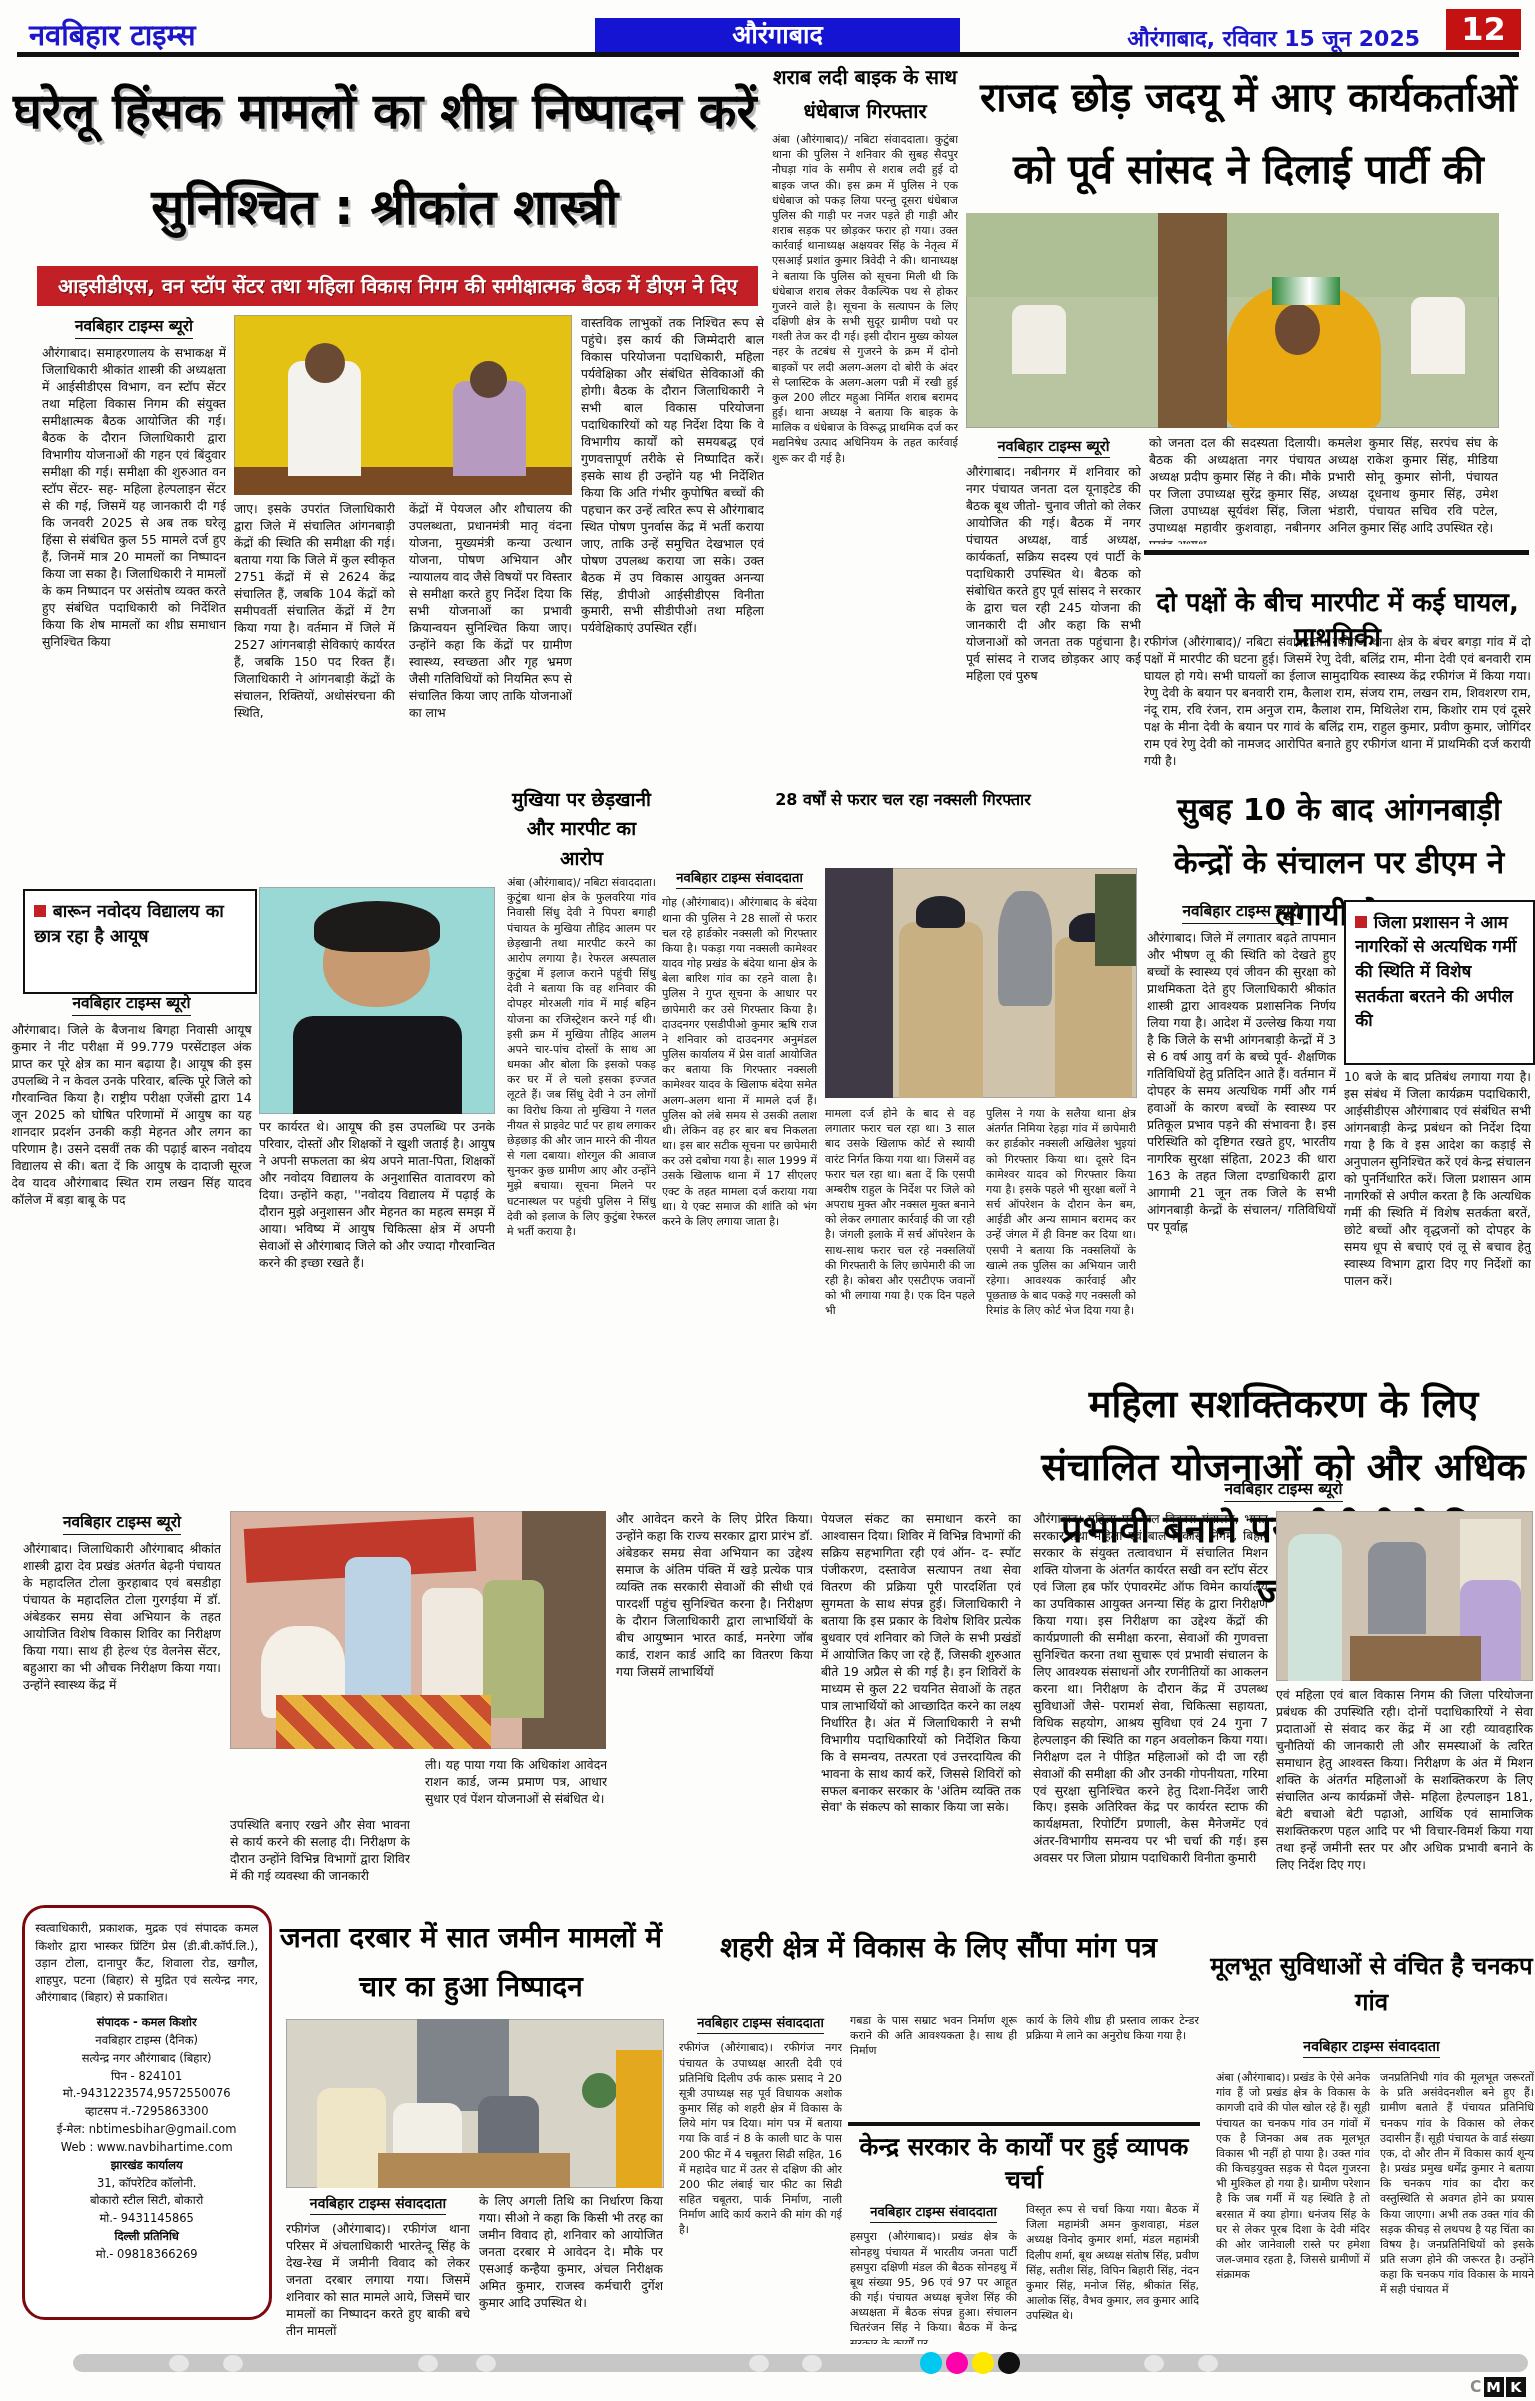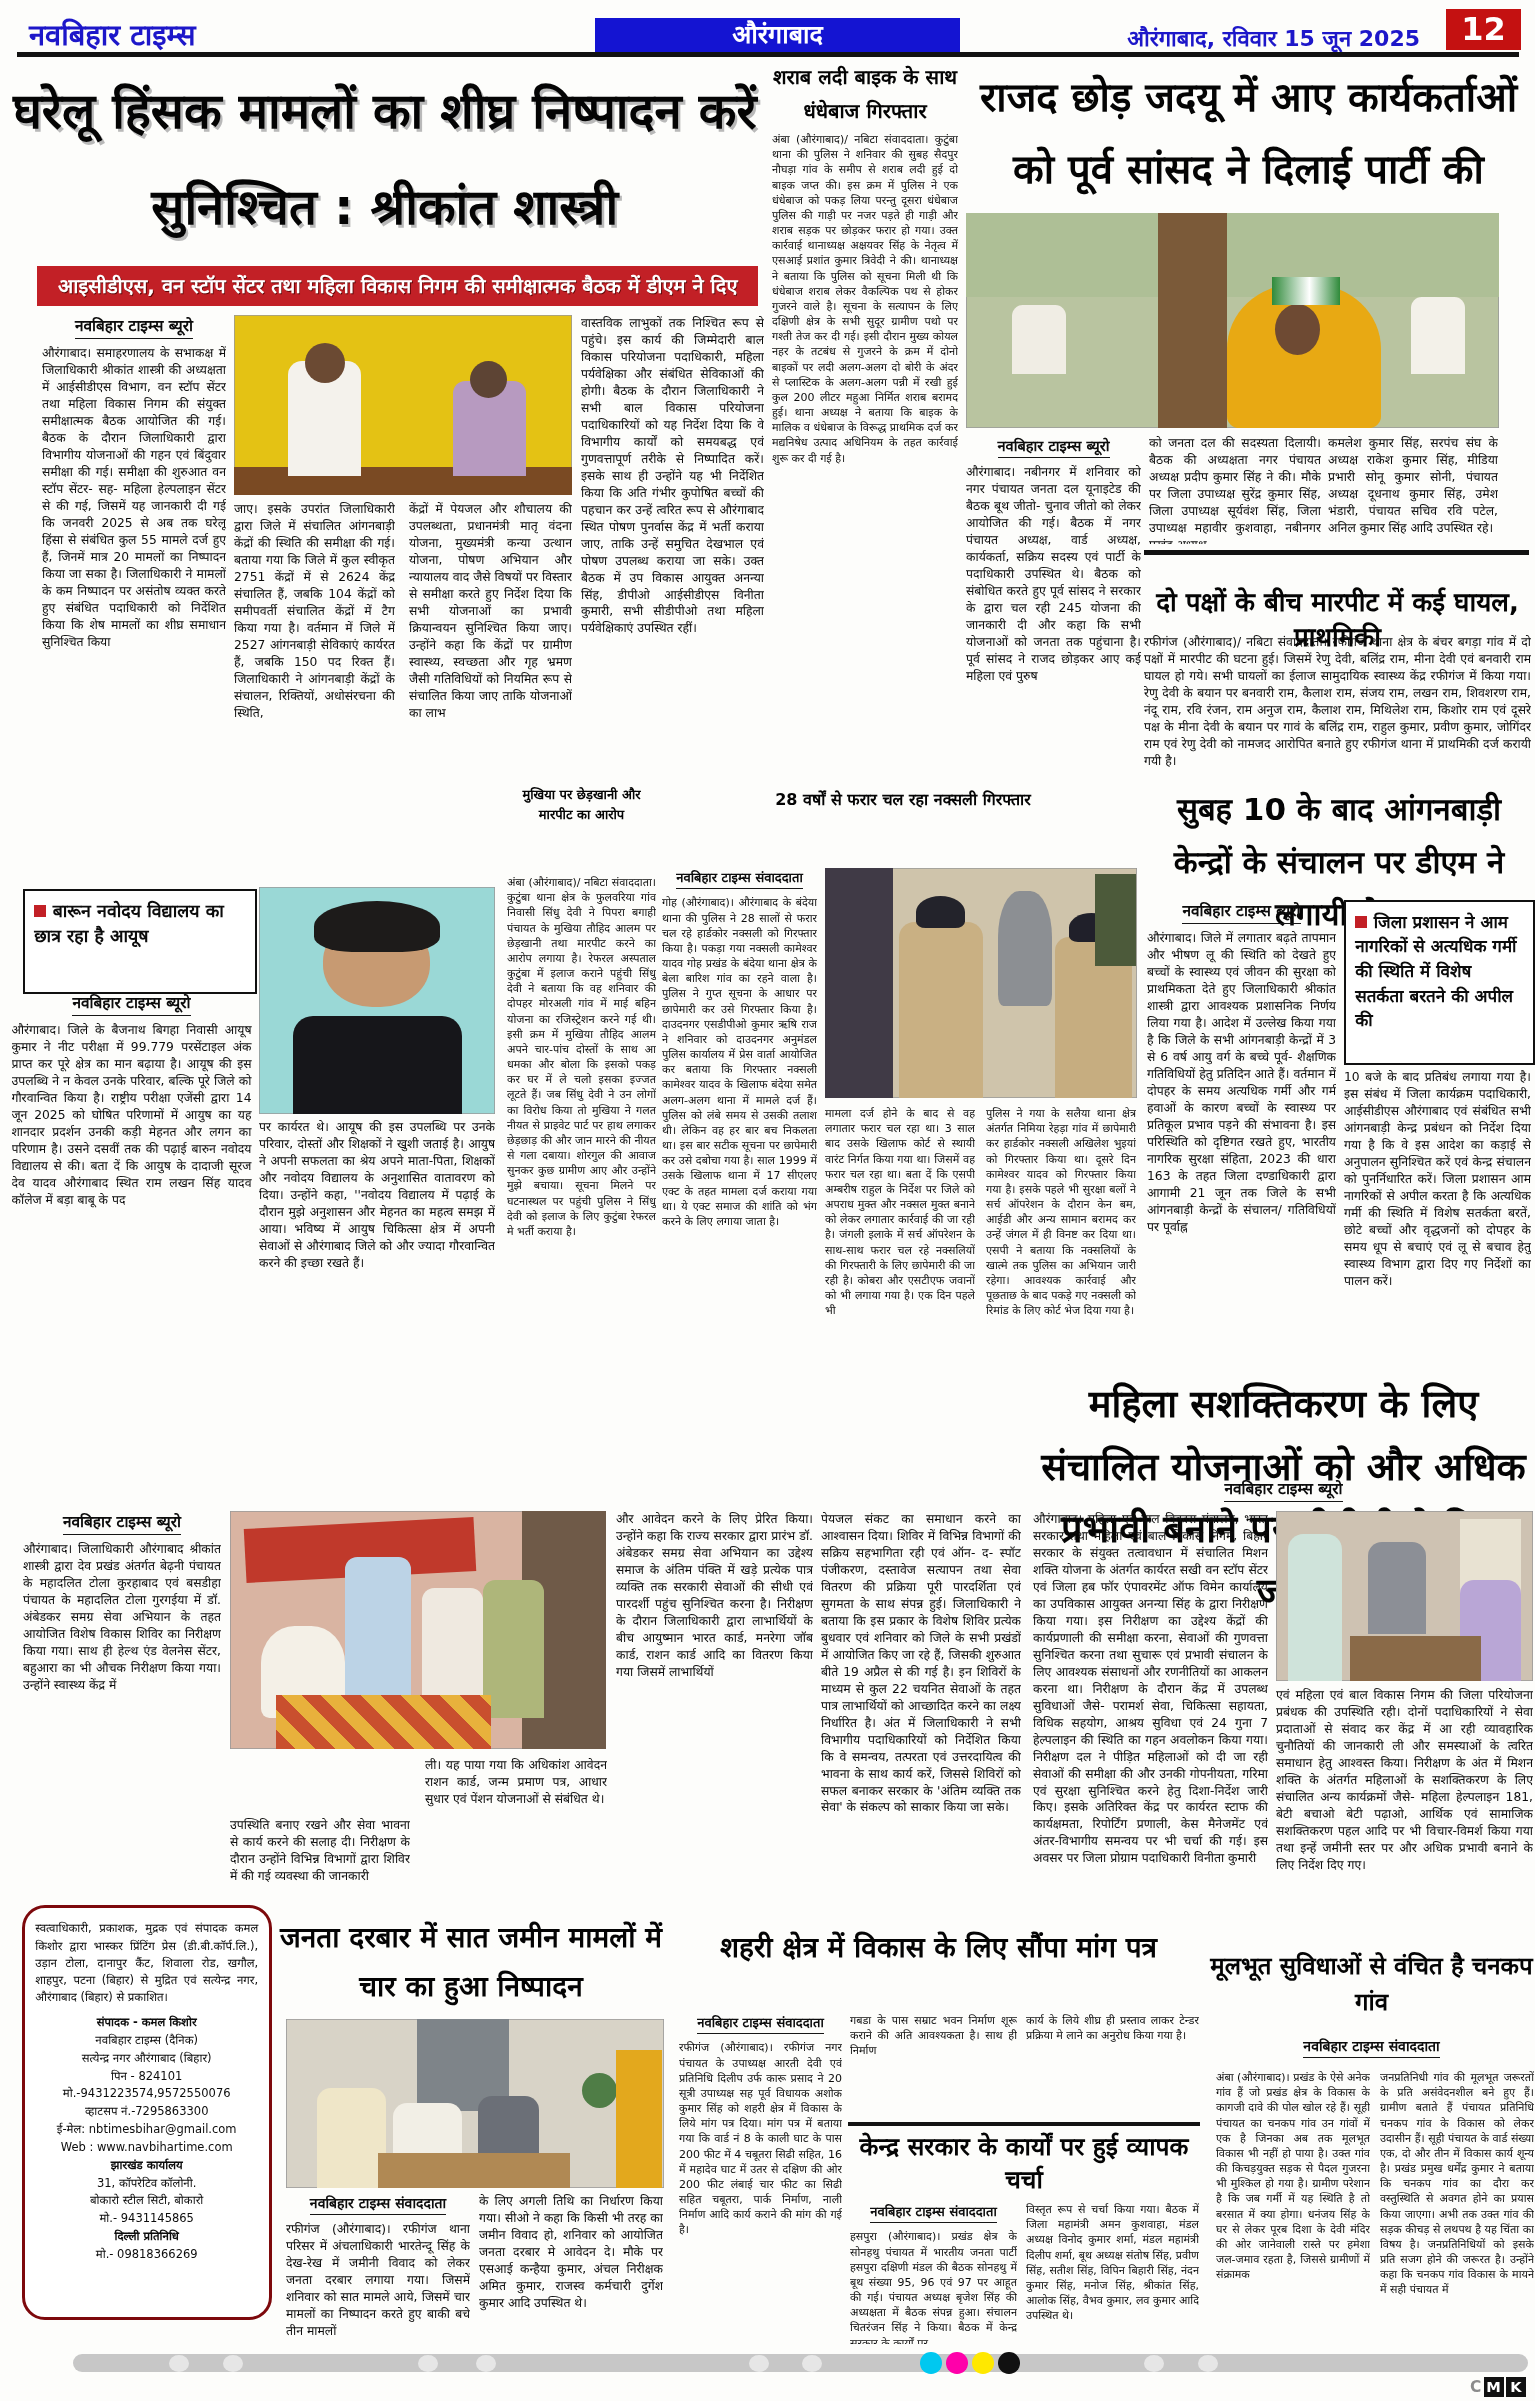--- a/index.html
+++ b/index.html
@@ -96,21 +96,21 @@
     <div class="by">नवबिहार टाइम्स ब्यूरो</div>
     <div class="col" style="height:345px;">औरंगाबाद। जिले के बैजनाथ बिगहा निवासी आयूष कुमार ने नीट परीक्षा में 99.779 परसेंटाइल अंक प्राप्त कर पूरे क्षेत्र का मान बढ़ाया है। आयूष की इस उपलब्धि ने न केवल उनके परिवार, बल्कि पूरे जिले को गौरवान्वित किया है। राष्ट्रीय परीक्षा एजेंसी द्वारा 14 जून 2025 को घोषित परिणामों में आयुष का यह शानदार प्रदर्शन उनकी कड़ी मेहनत और लगन का परिणाम है। उसने दसवीं तक की पढ़ाई बारुन नवोदय विद्यालय से की। बता दें कि आयुष के दादाजी सूरज देव यादव औरंगाबाद स्थित राम लखन सिंह यादव कॉलेज में बड़ा बाबू के पद</div>
   </div>
   <div class="abs photo" style="left:259px;top:887px;width:236px;height:227px;background:#9ad8d6;">
     <div class="pp" style="left:64px;top:29px;width:107px;height:91px;background:#c79a72;border-radius:50% 50% 46% 46%;"></div>
     <div class="pp" style="left:55px;top:14px;width:126px;height:51px;background:#1d1b1a;border-radius:50% 50% 30% 30%;"></div>
     <div class="pp" style="left:34px;top:129px;width:169px;height:98px;background:#16161a;border-radius:20px 20px 0 0;"></div>
   </div>
   <div class="abs col" style="left:259px;top:1119px;width:236px;height:251px;">पर कार्यरत थे। आयूष की इस उपलब्धि पर उनके परिवार, दोस्तों और शिक्षकों ने खुशी जताई है। आयुष ने अपनी सफलता का श्रेय अपने माता-पिता, शिक्षकों और नवोदय विद्यालय के अनुशासित वातावरण को दिया। उन्होंने कहा, ''नवोदय विद्यालय में पढ़ाई के दौरान मुझे अनुशासन और मेहनत का महत्व समझ में आया। भविष्य में आयुष चिकित्सा क्षेत्र में अपनी सेवाओं से औरंगाबाद जिले को और ज्यादा गौरवान्वित करने की इच्छा रखते हैं।</div>
 
-  <div class="abs hl" style="left:507px;top:785px;width:149px;font-size:13px;line-height:1.55;">मुखिया पर छेड़खानी और मारपीट का आरोप</div>
+  <div class="abs hl" style="left:507px;top:785px;width:149px;font-size:19px;line-height:1.55;">मुखिया पर छेड़खानी और मारपीट का आरोप</div>
   <div class="abs col small" style="left:507px;top:875px;width:149px;height:495px;">अंबा (औरंगाबाद)/ नबिटा संवाददाता। कुटुंबा थाना क्षेत्र के फुलवरिया गांव निवासी सिंधु देवी ने पिपरा बगाही पंचायत के मुखिया तौहिद आलम पर छेड़खानी तथा मारपीट करने का आरोप लगाया है। रेफरल अस्पताल कुटुंबा में इलाज कराने पहुंची सिंधु देवी ने बताया कि वह शनिवार की दोपहर मोरअली गांव में माई बहिन योजना का रजिस्ट्रेशन करने गई थी। इसी क्रम में मुखिया तौहिद आलम अपने चार-पांच दोस्तों के साथ आ धमका और बोला कि इसको पकड़ कर घर में ले चलो इसका इज्जत लूटते हैं। जब सिंधु देवी ने उन लोगों का विरोध किया तो मुखिया ने गलत नीयत से प्राइवेट पार्ट पर हाथ लगाकर छेड़छाड़ की और जान मारने की नीयत से गला दबाया। शोरगुल की आवाज सुनकर कुछ ग्रामीण आए और उन्होंने मुझे बचाया। सूचना मिलने पर घटनास्थल पर पहुंची पुलिस ने सिंधु देवी को इलाज के लिए कुटुंबा रेफरल मे भर्ती कराया है।</div>
 
   <div class="abs hl" style="left:662px;top:788px;width:482px;font-size:16px;line-height:1.45;">28 वर्षों से फरार चल रहा नक्सली गिरफ्तार</div>
   <div class="abs" style="left:662px;top:868px;width:155px;height:503px;">
     <div class="by" style="font-size:13px;">नवबिहार टाइम्स संवाददाता</div>
     <div class="col small" style="height:468px;">गोह (औरंगाबाद)। औरंगाबाद के बंदेया थाना की पुलिस ने 28 सालों से फरार चल रहे हार्डकोर नक्सली को गिरफ्तार किया है। पकड़ा गया नक्सली कामेश्वर यादव गोह प्रखंड के बंदेया थाना क्षेत्र के बेला बारिश गांव का रहने वाला है। पुलिस ने गुप्त सूचना के आधार पर छापेमारी कर उसे गिरफ्तार किया है। दाउदनगर एसडीपीओ कुमार ऋषि राज ने शनिवार को दाउदनगर अनुमंडल पुलिस कार्यालय में प्रेस वार्ता आयोजित कर बताया कि गिरफ्तार नक्सली कामेश्वर यादव के खिलाफ बंदेया समेत अलग-अलग थाना में मामले दर्ज हैं। पुलिस को लंबे समय से उसकी तलाश थी। लेकिन वह हर बार बच निकलता था। इस बार सटीक सूचना पर छापेमारी कर उसे दबोचा गया है। साल 1999 में उसके खिलाफ थाना में 17 सीएलए एक्ट के तहत मामला दर्ज कराया गया था। ये एक्ट समाज की शांति को भंग करने के लिए लगाया जाता है।</div>
   </div>
   <div class="abs photo" style="left:825px;top:868px;width:312px;height:230px;background:#cfc4ab;">
     <div class="pp" style="left:0;top:0;width:68px;height:230px;background:#403a46;"></div>
     <div class="pp" style="left:74px;top:54px;width:84px;height:177px;background:#c9b083;border-radius:15.4px 15.4px 0 0;"></div>

